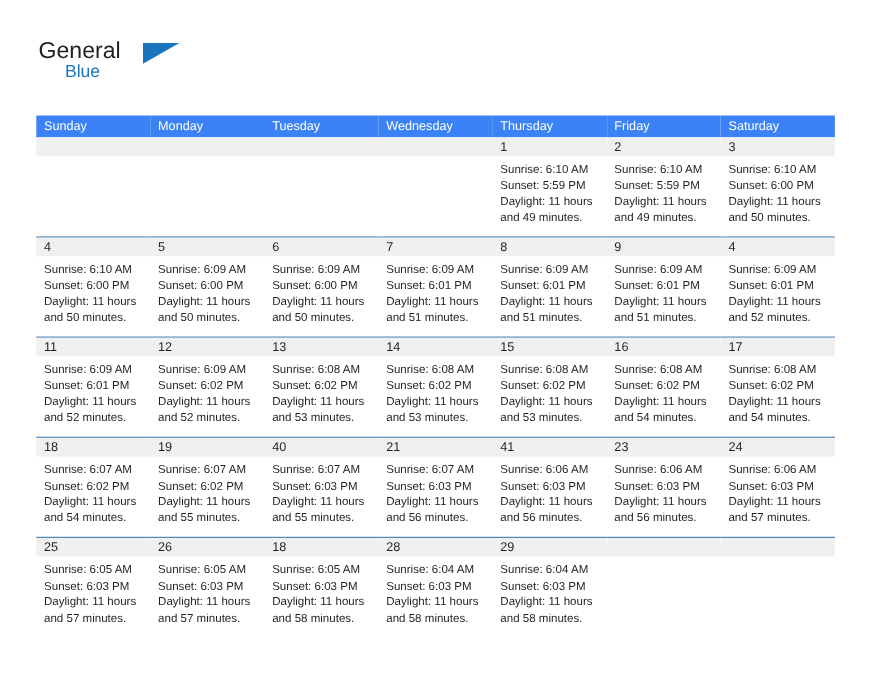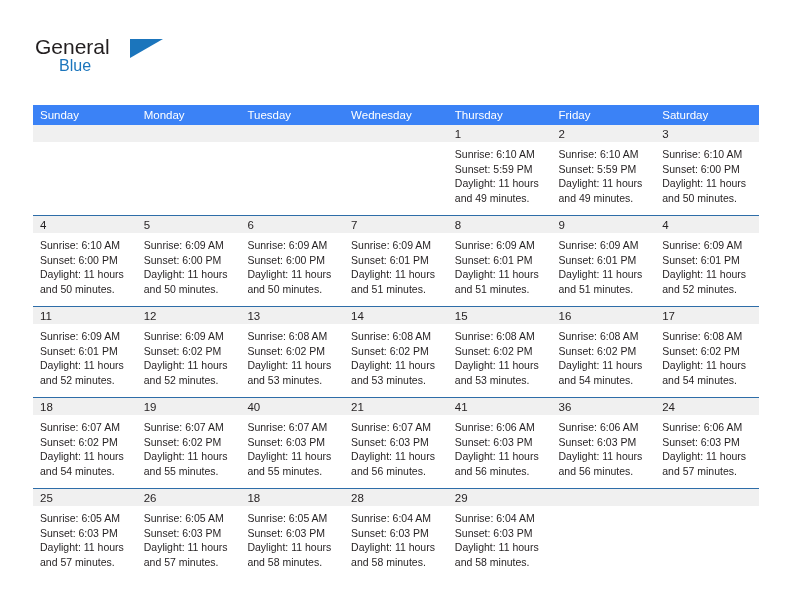--- a/index.html
+++ b/index.html
@@ -431,21 +431,21 @@
               <div class="info">
                 <div>Sunrise: 6:06 AM</div>
                 <div>Sunset: 6:03 PM</div>
                 <div>Daylight: 11 hours</div>
                 <div>and 56 minutes.</div>
               </div>
             </div>
           </td>
           <td>
             <div class="daycell">
-              <div class="daynum-band">36</div>
+              <div class="daynum-band">23</div>
               <div class="info">
                 <div>Sunrise: 6:06 AM</div>
                 <div>Sunset: 6:03 PM</div>
                 <div>Daylight: 11 hours</div>
                 <div>and 56 minutes.</div>
               </div>
             </div>
           </td>
           <td>
             <div class="daycell">

